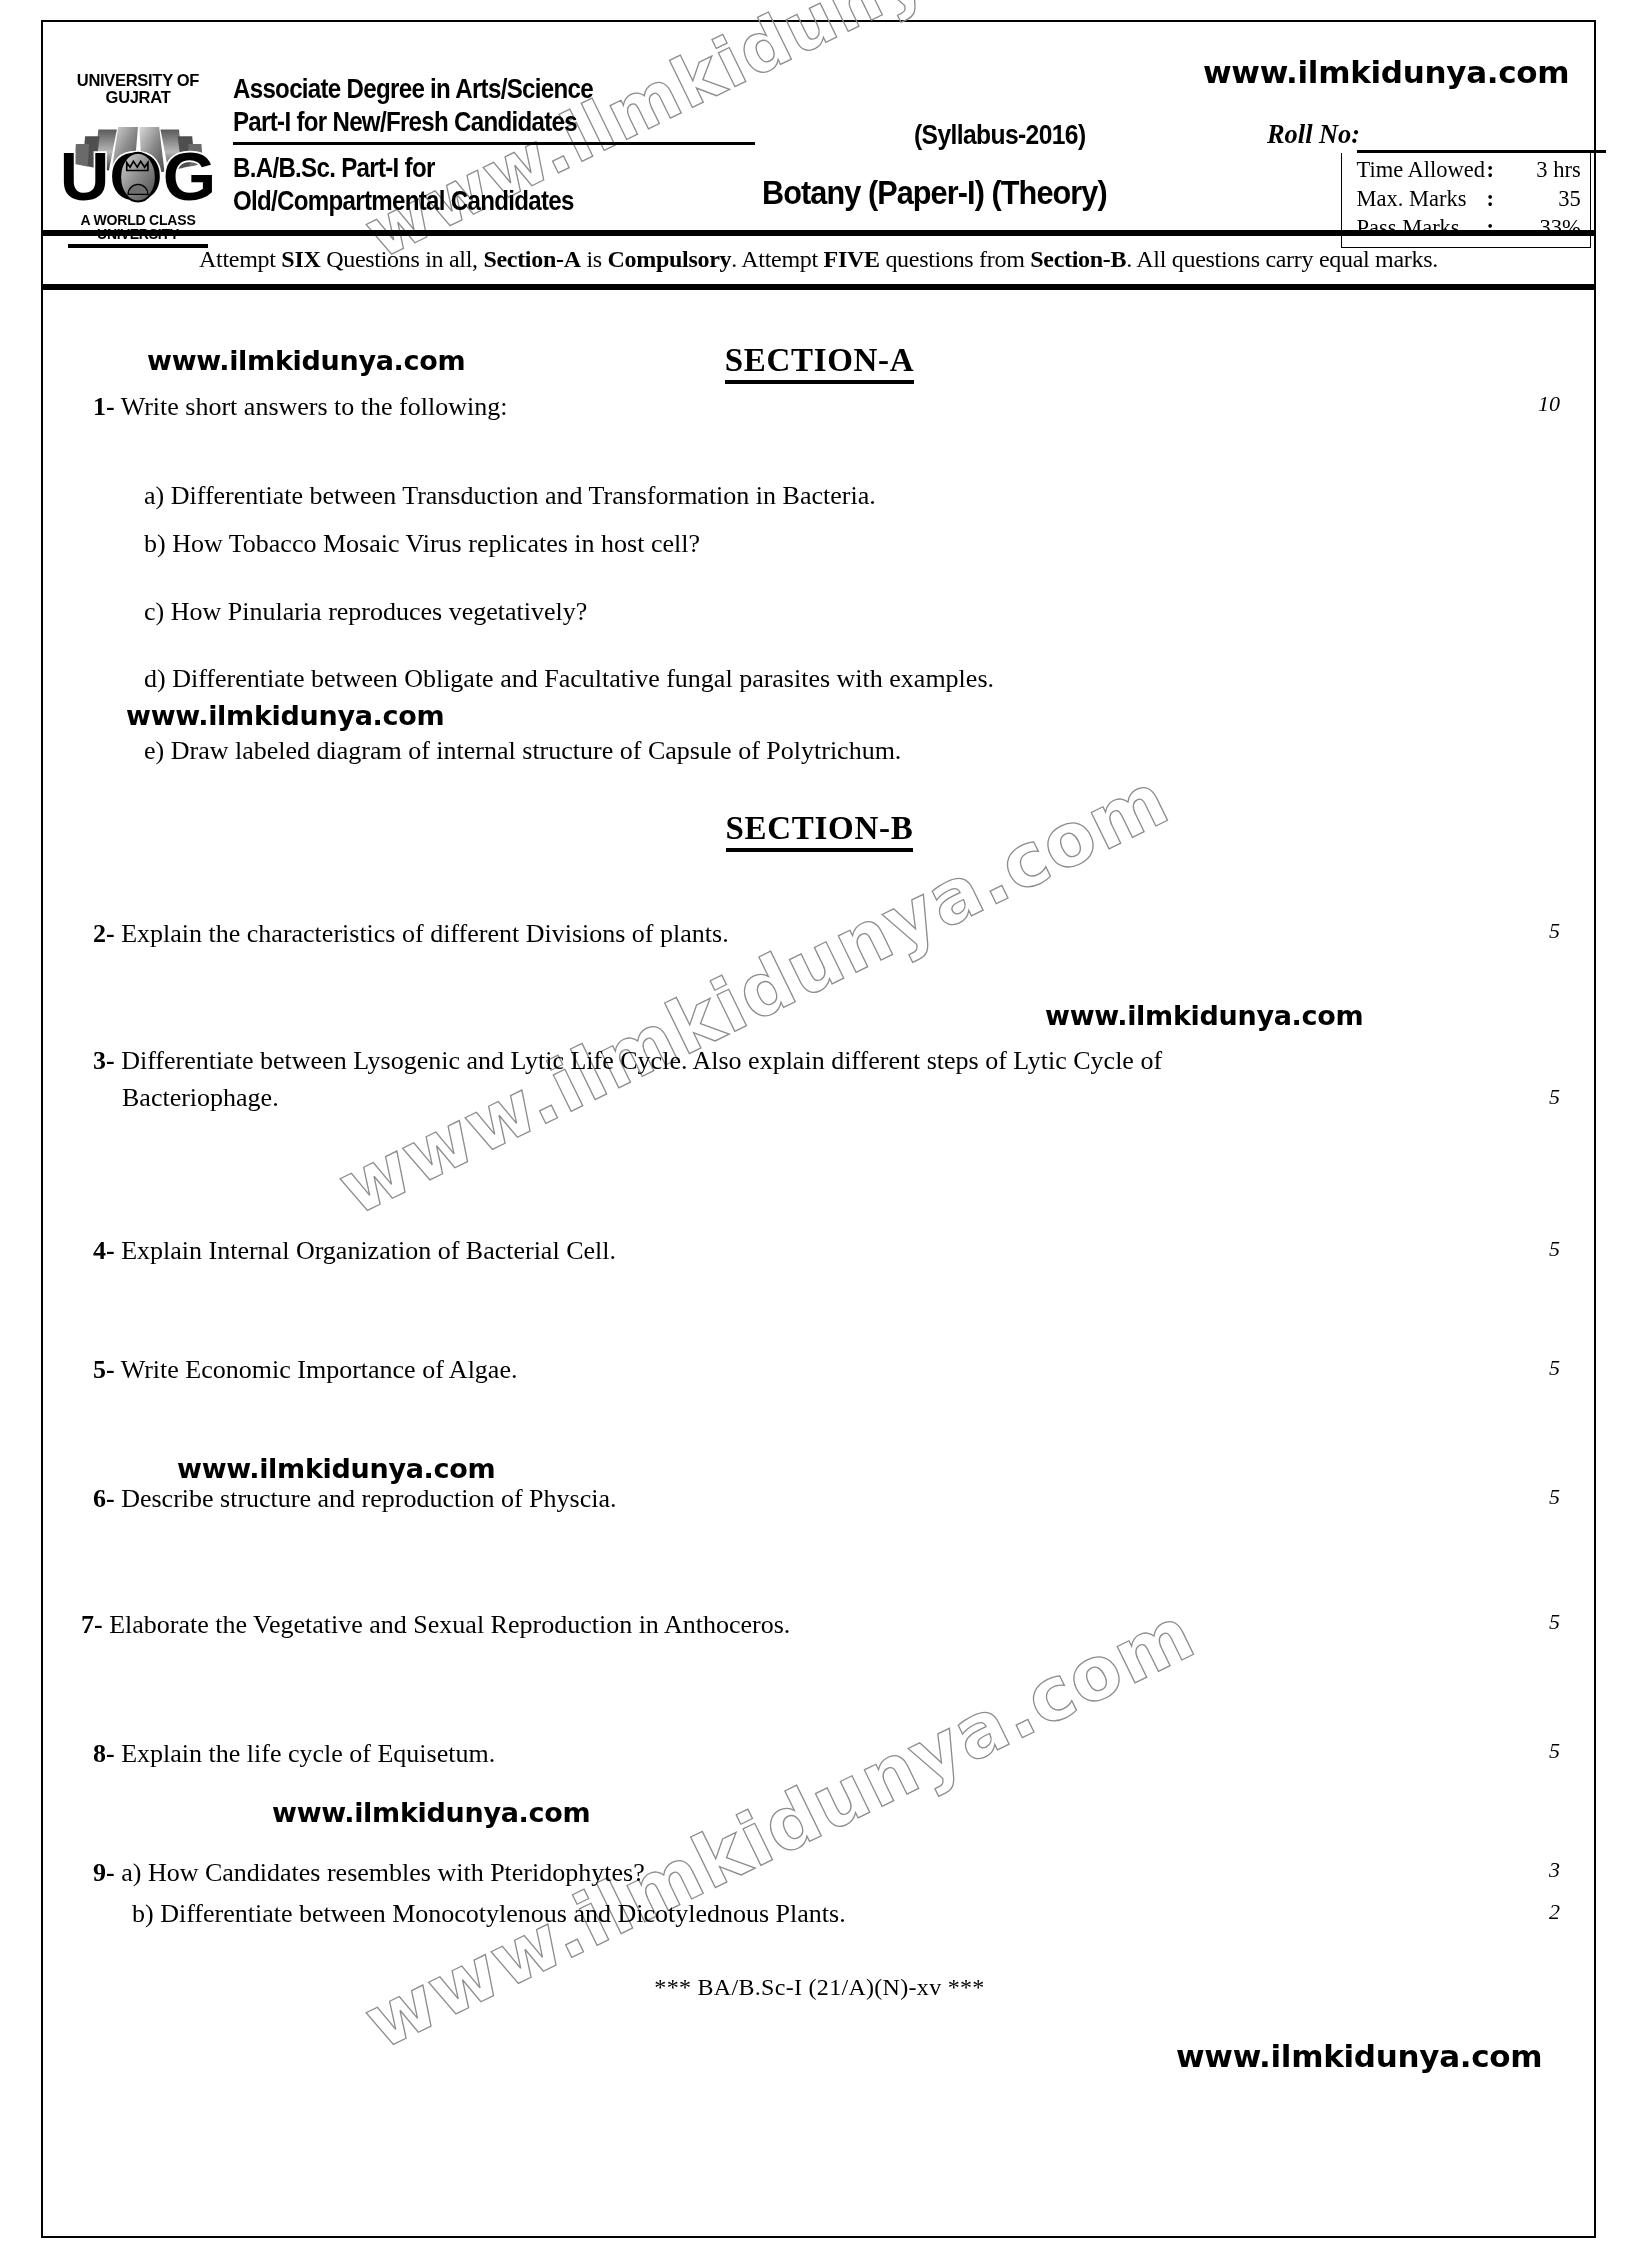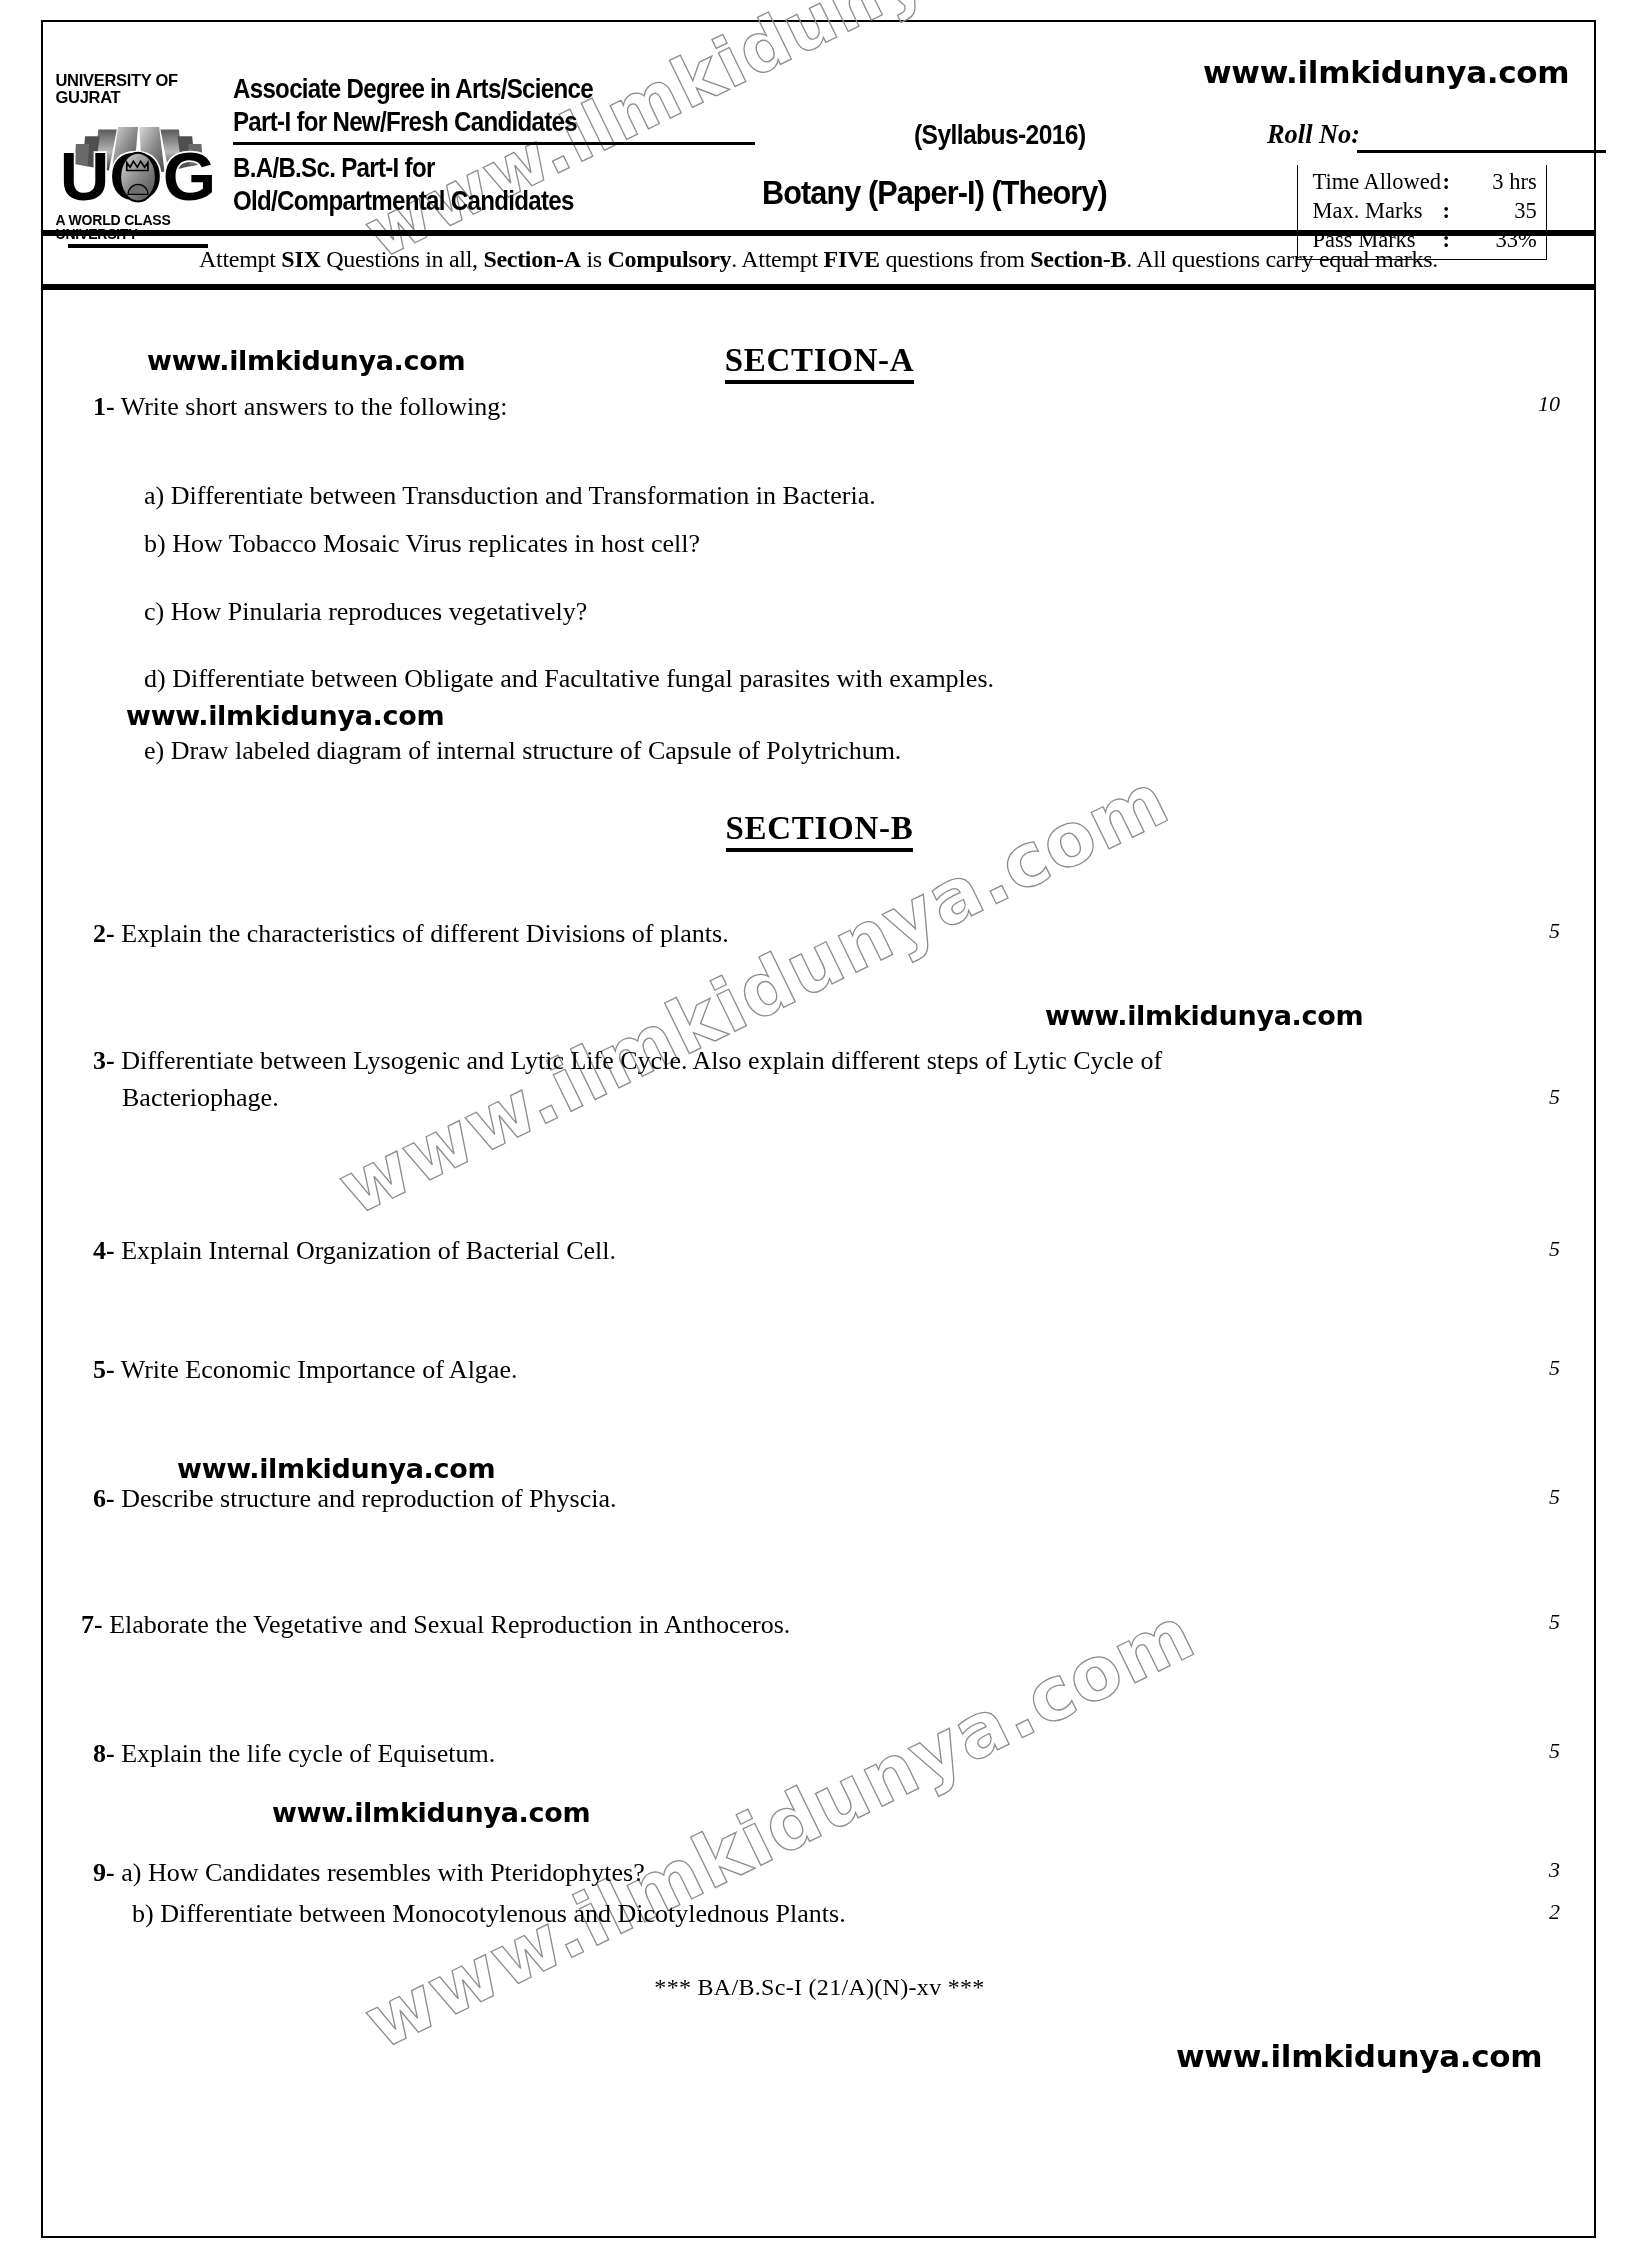--- a/index.html
+++ b/index.html
@@ -72,20 +72,21 @@
     width: 1555px;
     height: 218px;
     z-index: 5;
   }
 
   .logo-block {
     position: absolute;
     left: 14.5px;
     top: 52px;
     width: 165px;
+    text-align: center;
   }
   .logo-top-text {
     font-family: "Liberation Sans", sans-serif;
     font-weight: 700;
     font-size: 16.5px;
     letter-spacing: -0.3px;
     line-height: 1;
     margin-bottom: 2px;
   }
   .logo-mark {
@@ -172,29 +173,28 @@
     position: absolute;
     left: 1316px;
     top: 130px;
     width: 249px;
     height: 3.3px;
     background: #000;
   }
 
   .marks-box {
     position: absolute;
-    left: 1256px;
+    left: 1300px;
     top: 133px;
     width: 250px;
     border-left: 1.3px solid #000;
     border-right: 1.3px solid #000;
     border-bottom: 1.3px solid #000;
     box-sizing: border-box;
     padding: 3.3px 9.3px 4.6px 14.5px;
-    margin-top: 12px;
   }
   .marks-row {
     display: flex;
     align-items: baseline;
     font-family: "Liberation Serif", serif;
     font-size: 22.5px;
     line-height: 1.28;
     white-space: nowrap;
   }
   .marks-label { width: 130px; }

